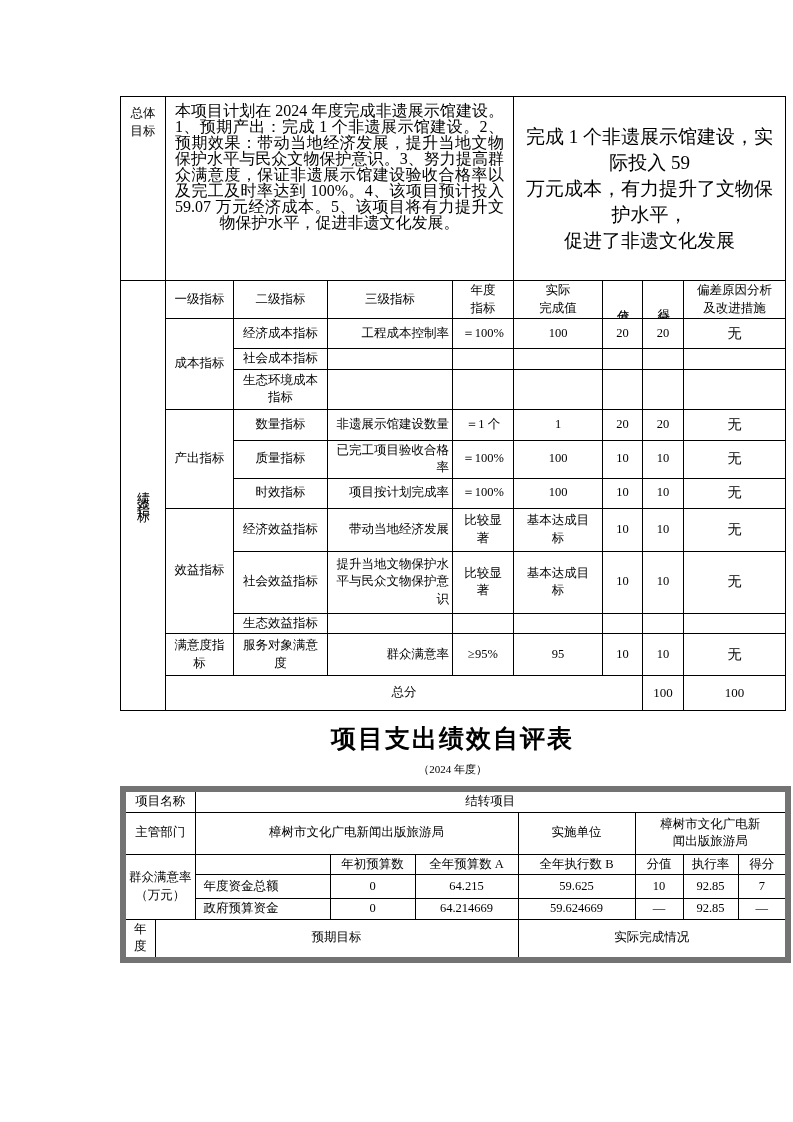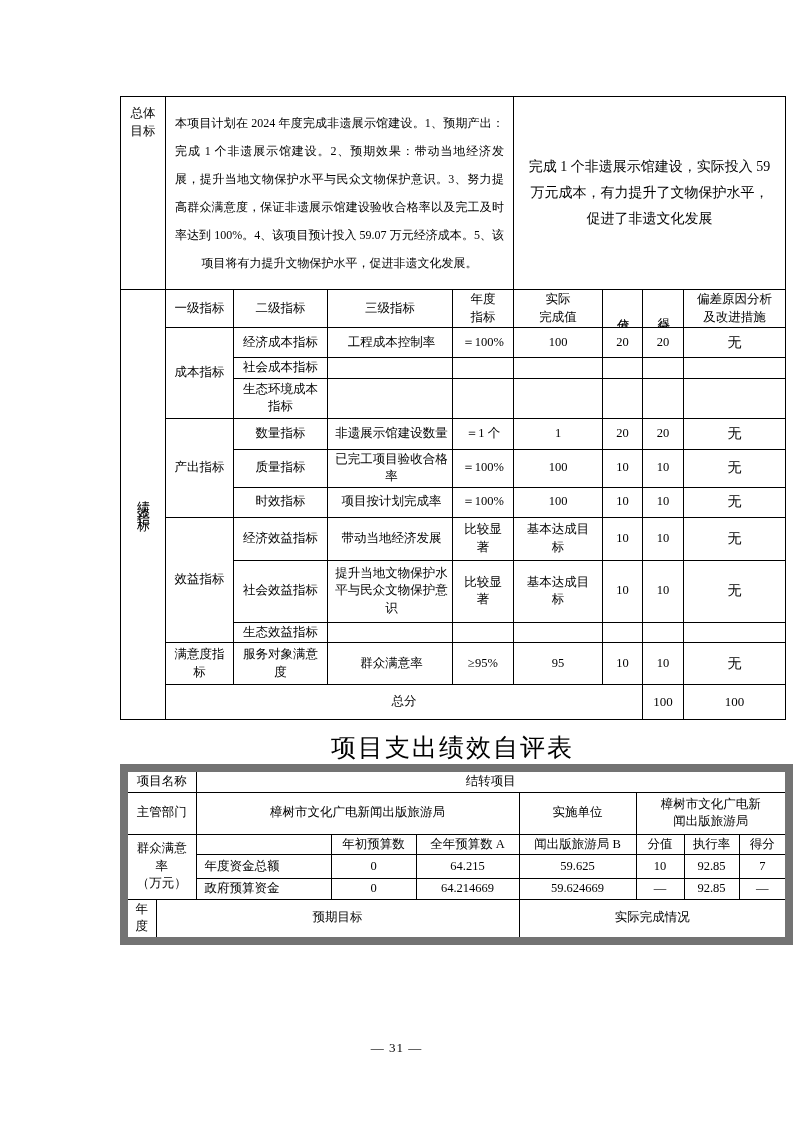--- a/index.html
+++ b/index.html
@@ -12,36 +12,36 @@
   table { border-collapse:collapse; table-layout:fixed; width:665px; }
   td {
     border:1px solid #000; text-align:center; vertical-align:middle;
     font-size:12.5px; line-height:1.4; white-space:pre-line;
     padding:1px 3px; overflow:hidden; word-break:break-all;
   }
   
   .goal-label { vertical-align:top; padding-top:8px; }
   .goal-plan {
     text-align:justify; text-align-last:center; vertical-align:top;
-    font-size:12px; line-height:28px; padding:12px 9px;
-  }
-  .goal-actual { font-size:14px; line-height:26px; }
+    font-size:16px; line-height:16px; padding:6px 9px;
+  }
+  .goal-actual { font-size:19px; line-height:26px; }
   .vtext { writing-mode:vertical-rl; text-orientation:upright; display:inline-block; }
   .side-label .vtext { letter-spacing:6px; font-size:13px; }
   .vhead .vtext { letter-spacing:2px; }
-  .l3 { text-align:center; padding-left:6px; }
+  .l3 { text-align:right; padding-left:6px; }
   .dev { font-size:14px; }
   
   .title {
-    margin-top:11px; text-align:center; font-size:25px; font-weight:normal;
+    margin-top:11px; text-align:center; font-size:25px; font-weight:bold;
     letter-spacing:2px; font-family:"Liberation Sans","DejaVu Sans",sans-serif;
   }
   .subtitle { text-align:center; font-size:11px; margin-top:7px; margin-bottom:9px; }
   
-  .t2 { border:8px solid #737373; }
+  .t2 { border:6px solid #737373; }
   .t2 .sublabel { text-align:left; padding-left:8px; }
   .t2 td { font-size:12.5px; }
   .num { font-size:13px; }
   .footer-pagenum {
     position:absolute; left:0; top:1040px; width:100%;
     text-align:center; font-size:13px; letter-spacing:1px;
   }
 </style>
 </head>
 <body>
@@ -191,20 +191,21 @@
       <tr style="height:35px">
         <td colspan="6">总分</td>
         <td class="num">100</td>
         <td class="num">100</td>
         <td></td>
       </tr>
     </tbody>
       </table>
 
     <div class="title">项目支出绩效自评表</div>
+    <div class="subtitle">（2024 年度）</div>
 
     <table class="t2">
       <colgroup>
         <col style="width:32px">
           <col style="width:40px">
           <col style="width:135px">
         <col style="width:85px">
           <col style="width:103px">
           <col style="width:117px">
         <col style="width:48px">
@@ -222,21 +223,21 @@
         <td>实施单位</td>
         <td colspan="3">樟树市文化广电新
 闻出版旅游局</td>
       </tr>
       <tr style="height:19px">
         <td colspan="2" rowspan="3">群众满意率
 （万元）</td>
         <td></td>
         <td>年初预算数</td>
         <td>全年预算数 A</td>
-        <td>闻出版旅游局 B</td>
+        <td>全年执行数 B</td>
         <td>分值</td>
         <td>执行率</td>
         <td>得分</td>
       </tr>
       <tr style="height:24px">
         <td class="sublabel">年度资金总额</td>
         <td class="num">0</td>
         <td class="num">64.215</td>
         <td class="num">59.625</td>
         <td>10</td>
@@ -255,14 +256,13 @@
       <tr style="height:22px">
         <td>年度</td>
         <td colspan="4">预期目标</td>
         <td colspan="4">实际完成情况</td>
       </tr>
     </tbody>
       </table>
 
   </div>
 
-  <div class="footer-pagenum">— 31 —</div>
 </div>
 
 </body></html>

